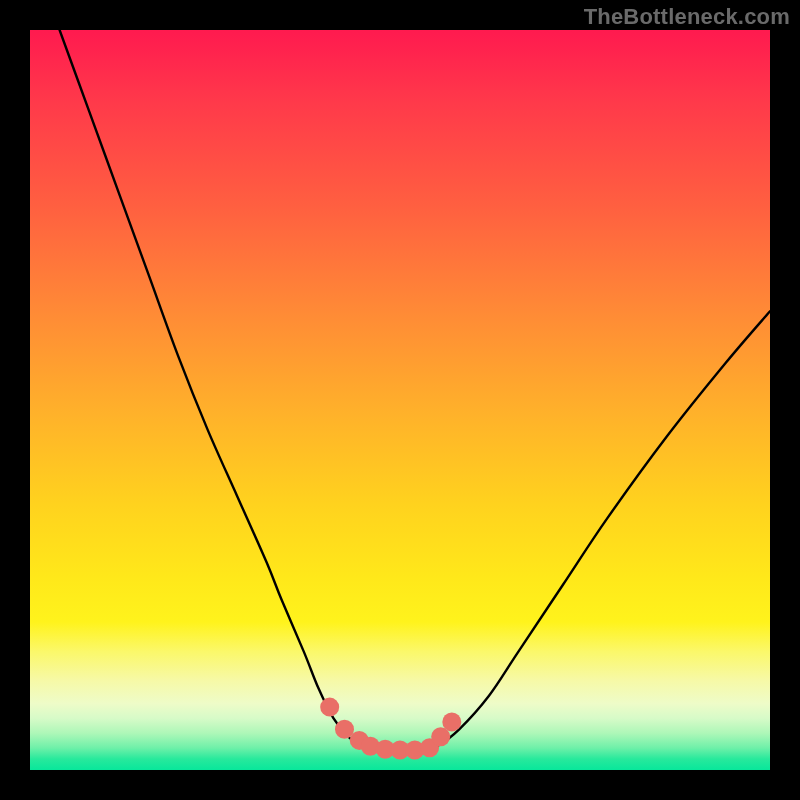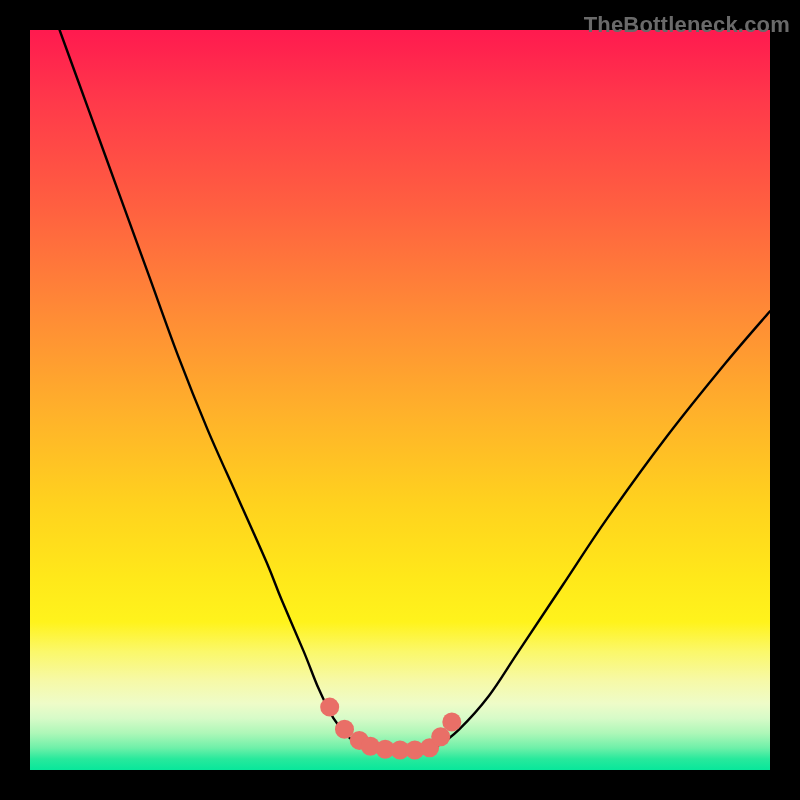--- a/index.html
+++ b/index.html
@@ -12,21 +12,21 @@
     font-family: Arial, Helvetica, sans-serif;
   }
   .stage {
     position: relative;
     width: 800px;
     height: 800px;
     background: #000;
   }
   .watermark {
     position: absolute;
-    top: 12px;
+    top: 4px;
     right: 10px;
     color: #6a6a6a;
     font-size: 22px;
     font-weight: 600;
     letter-spacing: 0.2px;
     z-index: 5;
   }
   .plot-area {
     position: absolute;
     left: 30px;

